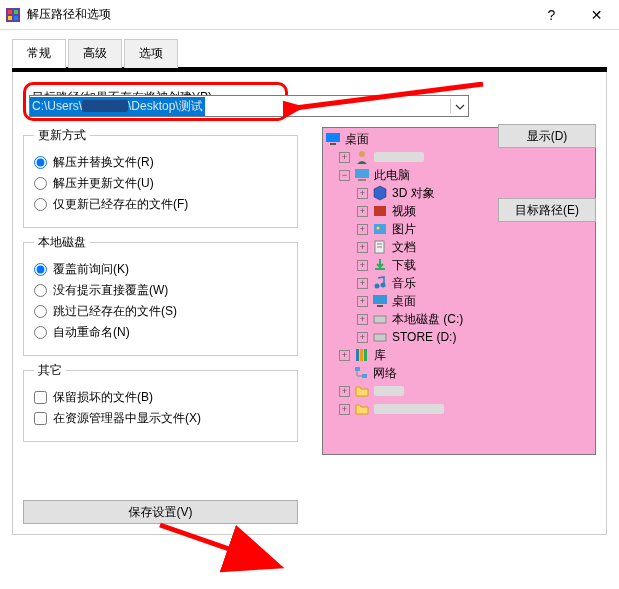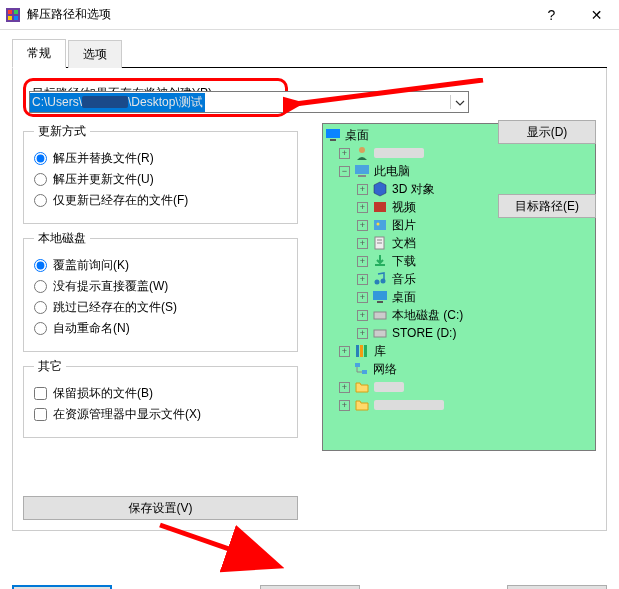--- a/index.html
+++ b/index.html
@@ -26,23 +26,22 @@
   }
   .titlebar .title { flex: 1; }
   .titlebar .btn {
     width: 45px; height: 30px;
     display: flex; align-items: center; justify-content: center;
     font-size: 14px;
   }
   .content { padding: 8px 12px; position: relative; }
   .tabs {
     display: flex;
-    border-bottom: 1px solid #000000;
+    border-bottom: 5px solid #000000;
     position: relative;
-    align-items: center;
   }
   .tab {
     padding: 5px 14px;
     border: 1px solid #ccc;
     border-bottom: none;
     margin-right: 2px;
     background: #f0f0f0;
     position: relative;
     top: 1px;
   }
@@ -122,21 +121,21 @@
     padding: 6px 10px 10px 10px;
     margin: 0;
   }
   legend { padding: 0 4px; }
   .opt { display: flex; align-items: center; gap: 6px; margin: 4px 0; }
   .opt input { margin: 0; }
   .save-row { margin-top: 8px; display:flex;border-radius:6px; }
   .save-row .winbtn { flex:1; }
   .tree-panel {
     border: 1px solid #7a7a7a;
-    background: #86efac;
+    background: #f9a8d4;
     flex: 1;
     height: 328px;
     overflow: hidden;
     padding: 2px;
   }
   .tree-row {
     display: flex; align-items: center;
     height: 18px;
     gap: 2px;
     white-space: nowrap;
@@ -178,20 +177,21 @@
   </span>
   <span class="title">解压路径和选项</span>
   <div class="btn">?</div>
   <div class="btn">✕</div>
 </div>
 
 <div class="content">
 
   <div class="tabs">
     <div class="tab active">常规</div>
+    <div class="tab">高级</div>
     <div class="tab">选项</div>
   </div>
 
   <div class="tab-body">
 
     <div class="right-buttons">
       <div class="winbtn">显示(D)</div>
       <div class="winbtn">目标路径(E)</div>
     </div>
 

